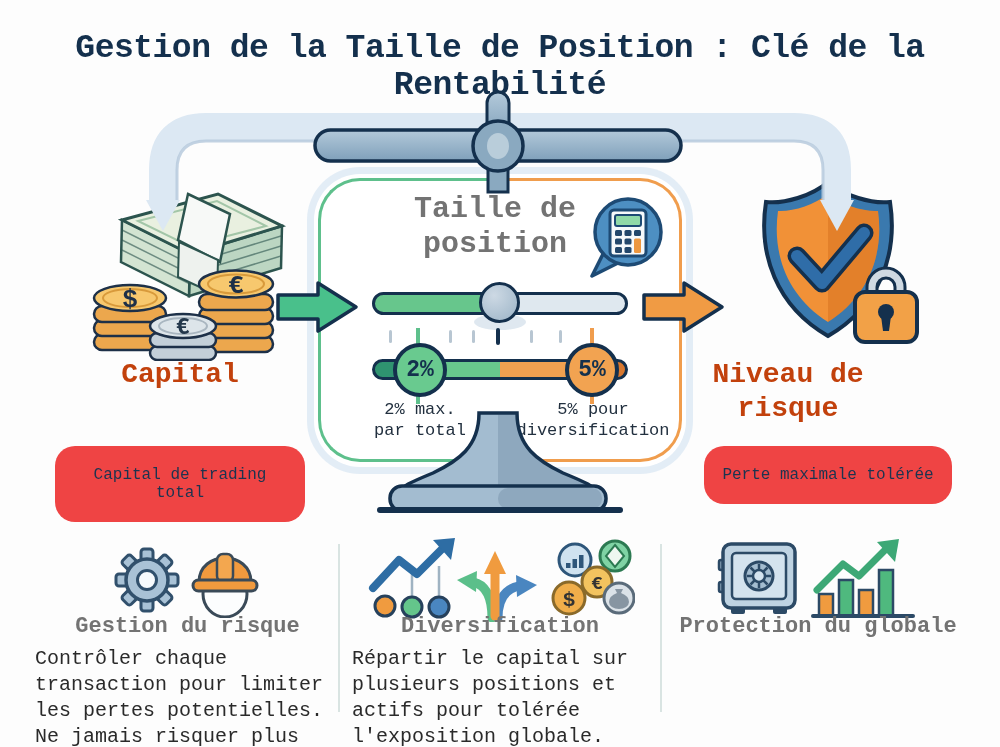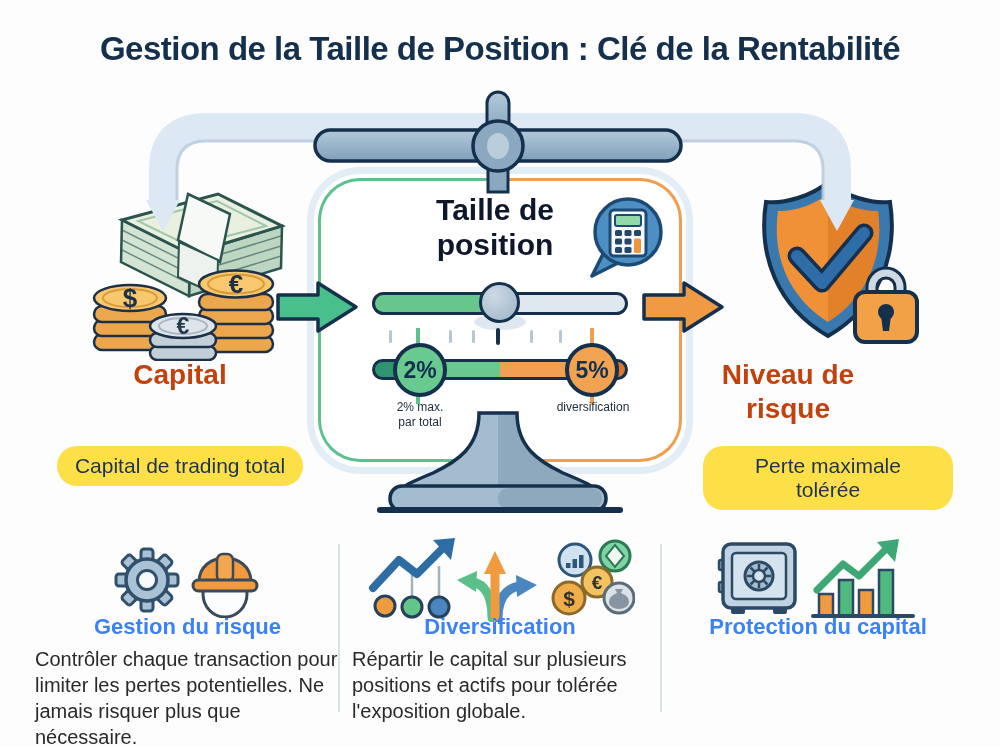--- a/index.html
+++ b/index.html
@@ -1,58 +1,58 @@
 <!DOCTYPE html>
 <html><head>
 <meta charset="utf-8">
 <style>
   html,body{margin:0;padding:0;}
   body{font-family:"Liberation Sans",sans-serif;background:#ffffff;}
-  .stage{position:relative;width:1000px;height:747px;background:#fdfdfd;overflow:hidden;}
+  .stage{position:relative;width:1000px;height:747px;background:#fdfdfd;overflow:hidden;font-family:Liberation Mono, monospace;}
   .abs{position:absolute;}
   .title{left:0;top:30px;width:1000px;text-align:center;font-size:33px;font-weight:700;
          color:#14304d;letter-spacing:-0.5px;}
   
   .panel-glow{left:314px;top:174px;width:372px;height:293px;border-radius:46px;background:#ffffff;
               box-shadow:0 0 0 7px rgba(205,224,240,.55);z-index:2;}
   .panel-border-left{left:318px;top:178px;width:179px;height:278px;border:3.5px solid #5ec08c;
               border-right:none;border-radius:42px 0 0 42px;z-index:3;}
   .panel-border-right{left:500px;top:178px;width:179px;height:278px;border:3.5px solid #f09d4d;
               border-left:none;border-radius:0 42px 42px 0;z-index:3;}
   .center-heading{left:380px;top:192px;width:230px;text-align:center;font-size:30px;font-weight:700;
-              color:#0f172a;line-height:1.17;z-index:4;}
+              color:#737373;line-height:1.17;z-index:4;}
   
   .slider1{left:372px;top:292px;width:250px;height:17px;border:3px solid #14304d;border-radius:12px;
            background:linear-gradient(to right,#67c68c 0,#67c68c 50%,#dfe8ef 50%,#dfe8ef 100%);z-index:4;}
   .handle-shadow{left:474px;top:314px;width:52px;height:16px;border-radius:50%;
            background:rgba(170,195,215,.38);z-index:4;}
   .handle{left:479px;top:282px;width:35px;height:35px;border:3.5px solid #14304d;border-radius:50%;
            background:radial-gradient(circle at 35% 30%,#cdd9e4,#9cb4c7);z-index:6;}
   .tick{width:3px;height:13px;background:#b8c6d2;border-radius:2px;top:330px;z-index:4;}
   .tick-center{width:4px;height:17px;background:#14304d;border-radius:2px;top:328px;z-index:4;}
   .vline-green{left:416px;top:328px;width:4px;height:76px;background:#5ec08c;z-index:3;}
   .vline-orange{left:590px;top:328px;width:4px;height:76px;background:#f09d4d;z-index:3;}
   
   .slider2{left:372px;top:359px;width:250px;height:15px;border:3px solid #14304d;border-radius:11px;
            background:linear-gradient(to right,#2f9470 0,#2f9470 8%,#68c88d 8%,#68c88d 50%,
            #f0a050 50%,#f0a050 93%,#d8782f 93%,#d8782f 100%);z-index:4;}
   .pct-circle{width:46px;height:46px;border:4px solid #14304d;border-radius:50%;top:343px;z-index:5;
            display:flex;align-items:center;justify-content:center;font-size:23px;font-weight:700;color:#14304d;}
   .pct-low{left:393px;background:#69ca8f;}
   .pct-high{left:565px;background:#f2a351;}
-  .pct-label{top:400px;text-align:center;font-size:12px;color:#22303f;line-height:1.22;z-index:4;}
+  .pct-label{top:400px;text-align:center;font-size:17px;color:#22303f;line-height:1.22;z-index:4;}
   
   .side-heading{width:240px;text-align:center;font-size:28px;font-weight:700;color:#c2410c;
            line-height:1.2;top:358px;z-index:4;}
   .badge-wrap{width:250px;top:446px;text-align:center;z-index:4;}
-  .badge{display:inline-block;background:#fde047;border-radius:20px;padding:8px 18px;
-           font-size:21px;color:#1c3450;}
+  .badge{display:inline-block;background:#ef4444;border-radius:20px;padding:20px 18px;
+           font-size:16px;color:#1c3450;}
   
   .divider{width:2px;height:168px;top:544px;background:#d9e4e2;z-index:2;}
-  .col-heading{top:614px;text-align:center;font-size:22px;font-weight:700;color:#3b82f6;z-index:4;}
+  .col-heading{top:614px;text-align:center;font-size:22px;font-weight:700;color:#737373;z-index:4;}
   .col-body{top:646px;text-align:left;font-size:20px;color:#2a2a2a;line-height:1.3;z-index:4;}
   svg{display:block;}.z4{z-index:4;}.z5{z-index:5;}
 </style>
 </head>
 <body>
 
 <div class="stage">
 
   <div class="abs title">Gestion de la Taille de Position : Clé de la Rentabilité</div>
 
@@ -174,20 +174,21 @@
 
   <div class="abs slider2"></div>
   <div class="abs pct-circle pct-low">2%</div>
   <div class="abs pct-circle pct-high">5%</div>
 
   <div class="abs pct-label" style="left:345px;width:150px;">
     <div>2% max.</div>
     <div>par total</div>
   </div>
   <div class="abs pct-label" style="left:504px;width:178px;">
+    <div>5% pour</div>
     <div>diversification</div>
   </div>
 
   <div class="abs side-heading" style="left:60px;">
     <div>Capital</div>
   </div>
   <div class="abs badge-wrap" style="left:55px;">
     <span class="badge">Capital de trading total</span>
   </div>
 
@@ -296,15 +297,15 @@
     <g>
       <rect x="114" y="58" width="14" height="22" fill="#f09b3f" stroke="#2c4a66" stroke-width="2.5"></rect>
       <rect x="134" y="44" width="14" height="36" fill="#4fb97e" stroke="#2c4a66" stroke-width="2.5"></rect>
       <rect x="154" y="54" width="14" height="26" fill="#f09b3f" stroke="#2c4a66" stroke-width="2.5"></rect>
       <rect x="174" y="34" width="14" height="46" fill="#4fb97e" stroke="#2c4a66" stroke-width="2.5"></rect>
       <line x1="108" y1="80" x2="208" y2="80" stroke="#2c4a66" stroke-width="4" stroke-linecap="round"></line>
       <polyline points="112,54 138,28 154,40 182,12" fill="none" stroke="#3da876" stroke-width="7" stroke-linecap="round" stroke-linejoin="round"></polyline>
       <polygon points="172,6 194,3 190,26" fill="#3da876"></polygon>
     </g>
   </svg>
-  <div class="abs col-heading" style="left:668px;width:300px;">Protection du capital</div>
+  <div class="abs col-heading" style="left:668px;width:300px;">Protection du globale</div>
 
 </div>
 
 </body></html>

